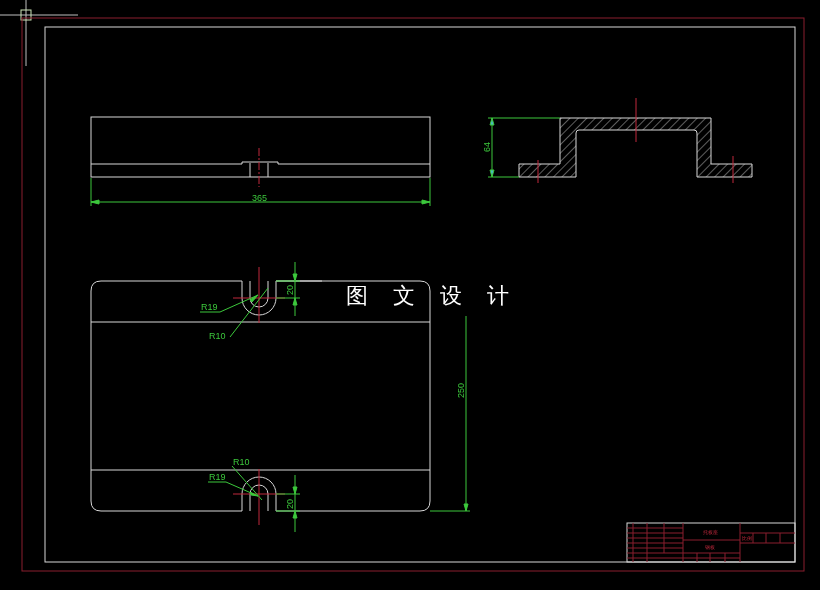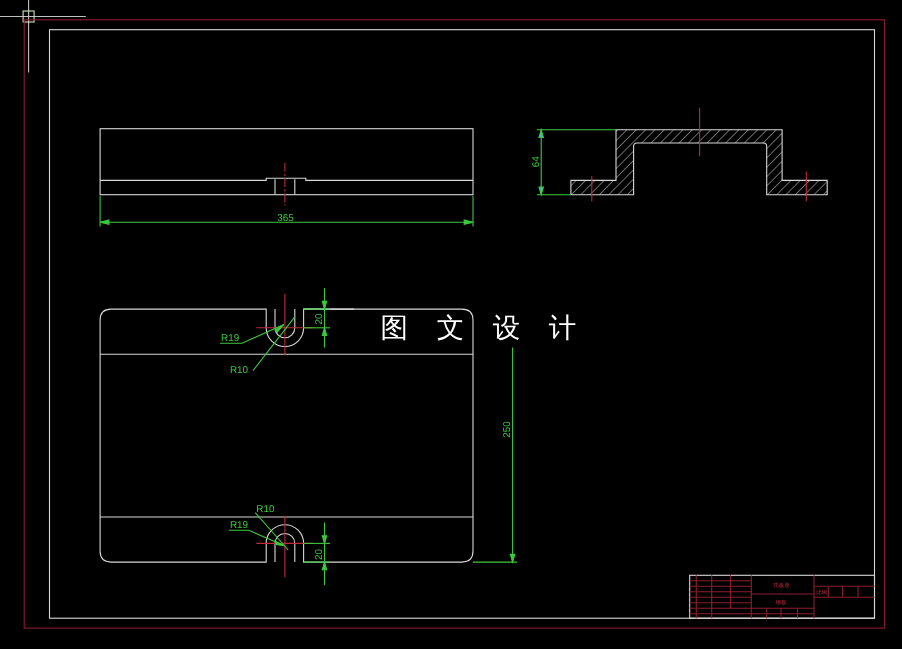--- a/index.html
+++ b/index.html
@@ -1,18 +1,18 @@
 <!DOCTYPE html>
 <html><head>
 <meta charset="utf-8">
 <style>
   html, body { margin:0; padding:0; background:#000; }
   body { width:820px; height:590px; overflow:hidden; position:relative; font-family:"DejaVu Sans", sans-serif; }
   svg { position:absolute; left:0; top:0; }
-  .watermark { position:absolute; left:346px; top:281px; color:#fff; font-size:25px; letter-spacing:9px; font-family:"DejaVu Serif", serif; }
+  .watermark { position:absolute; left:346px; top:281px; color:#fff; font-size:22px; letter-spacing:9px; font-family:"DejaVu Serif", serif; }
   .dimtxt { font-family:"Liberation Sans", sans-serif; }
 </style>
 </head>
 <body>
 
 <svg width="820" height="590" viewBox="0 0 820 590">
   <defs>
     <pattern id="hatch" patternUnits="userSpaceOnUse" width="6" height="6" patternTransform="rotate(45)">
       <line x1="0" y1="0" x2="0" y2="6" stroke="#bdbdbd" stroke-width="1"></line>
     </pattern>

